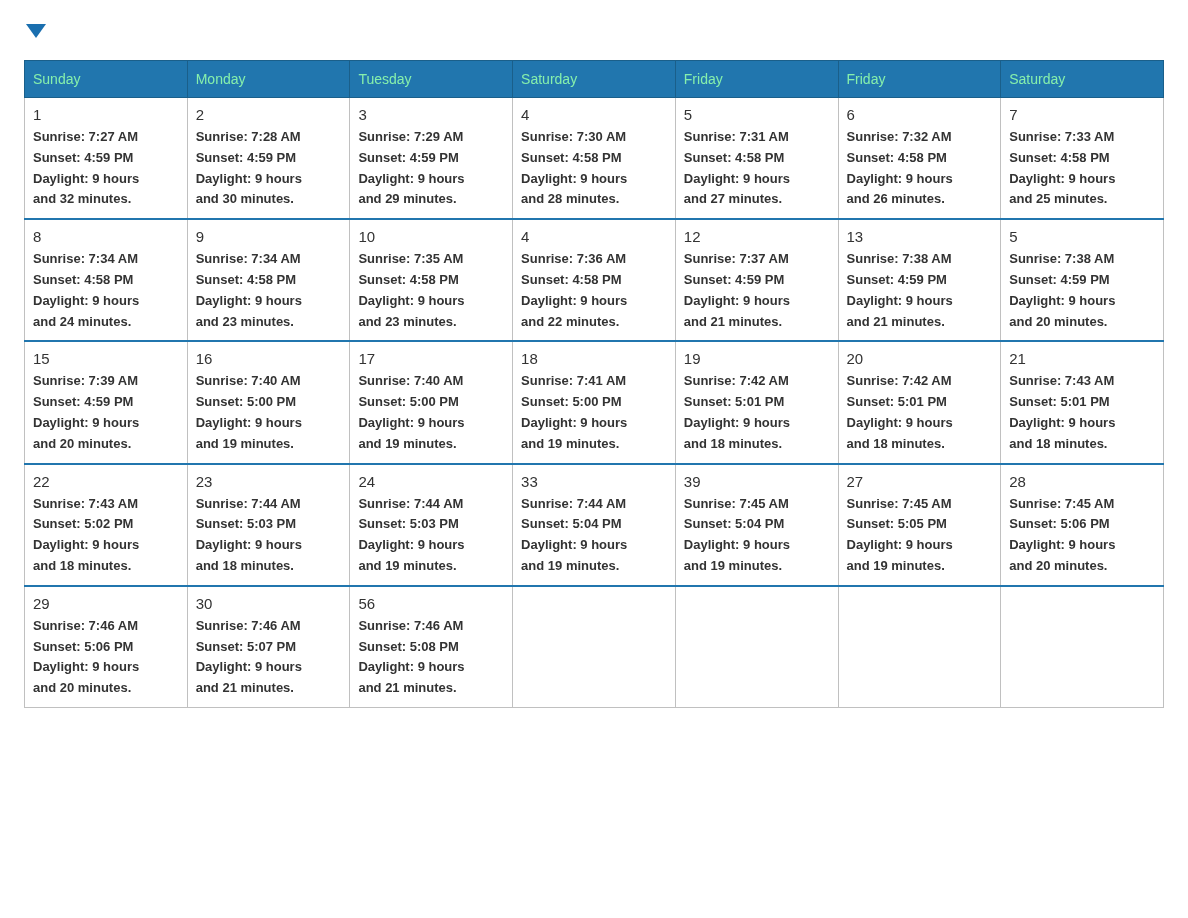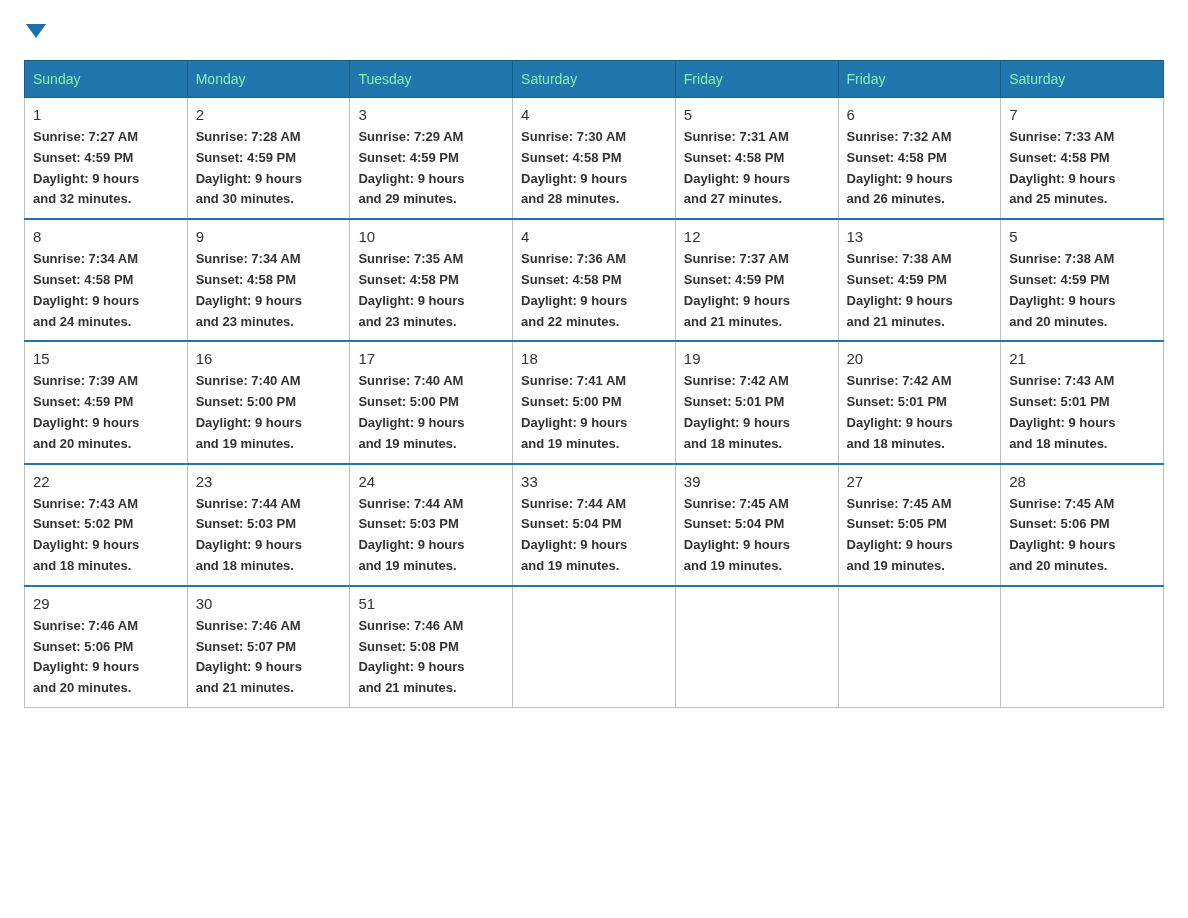--- a/index.html
+++ b/index.html
@@ -254,21 +254,21 @@
       <tr>
         <td>
           <span class="day-number">29</span>
           <div class="day-info">Sunrise: 7:46 AM<br>Sunset: 5:06 PM<br>Daylight: 9 hours<br>and 20 minutes.</div>
         </td>
         <td>
           <span class="day-number">30</span>
           <div class="day-info">Sunrise: 7:46 AM<br>Sunset: 5:07 PM<br>Daylight: 9 hours<br>and 21 minutes.</div>
         </td>
         <td>
-          <span class="day-number">51</span>
+          <span class="day-number">56</span>
           <div class="day-info">Sunrise: 7:46 AM<br>Sunset: 5:08 PM<br>Daylight: 9 hours<br>and 21 minutes.</div>
         </td>
         <td class="empty-cell"></td>
         <td class="empty-cell"></td>
         <td class="empty-cell"></td>
         <td class="empty-cell"></td>
       </tr>
     </tbody>
 </table>
 

